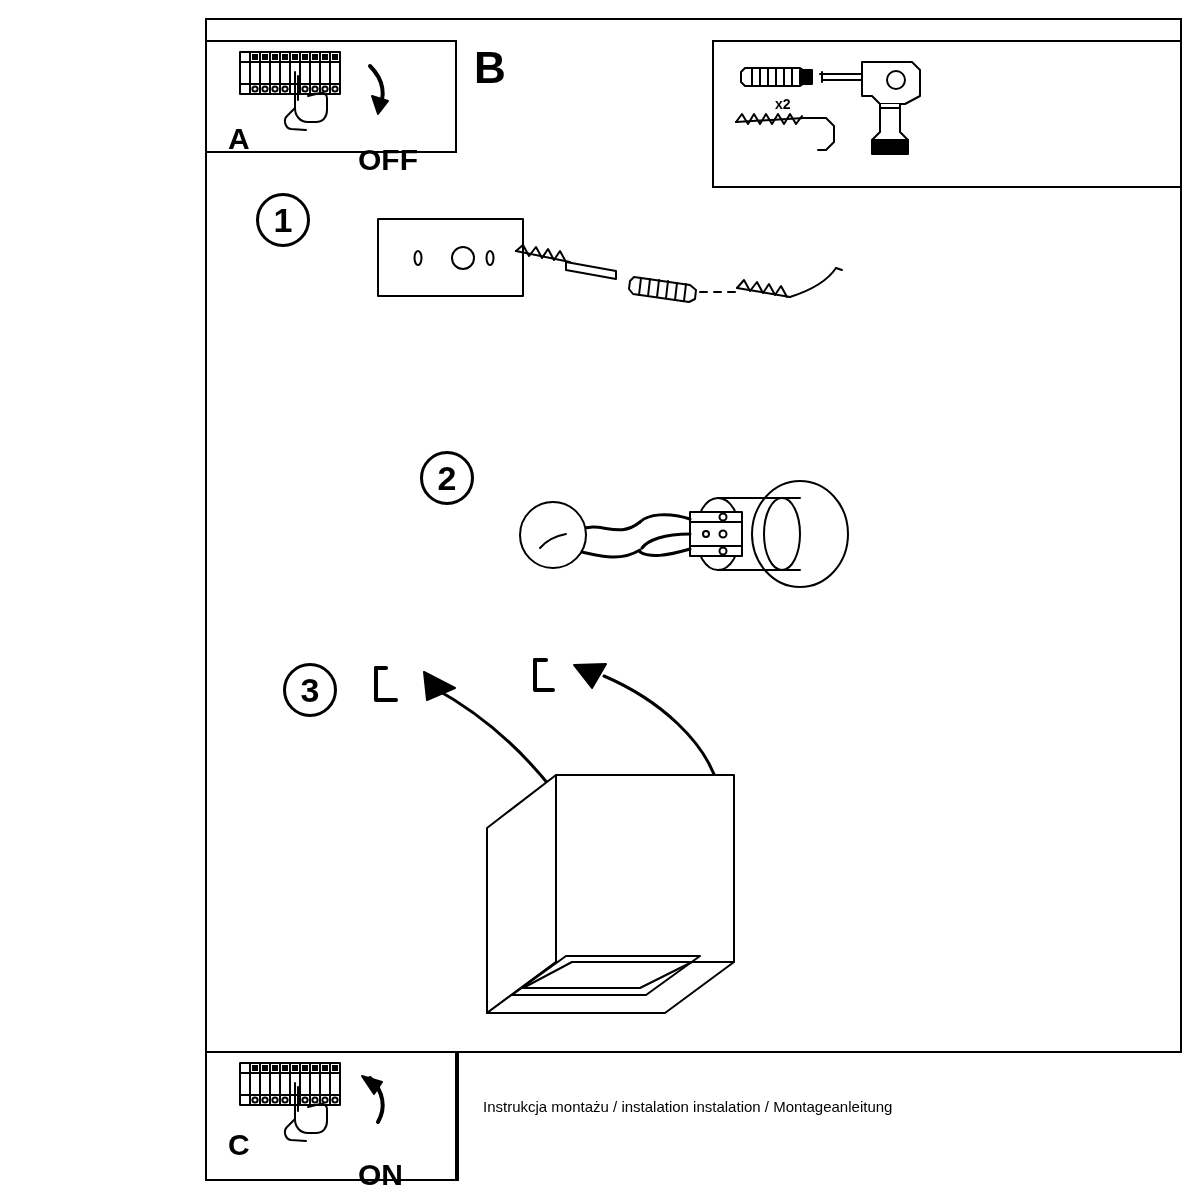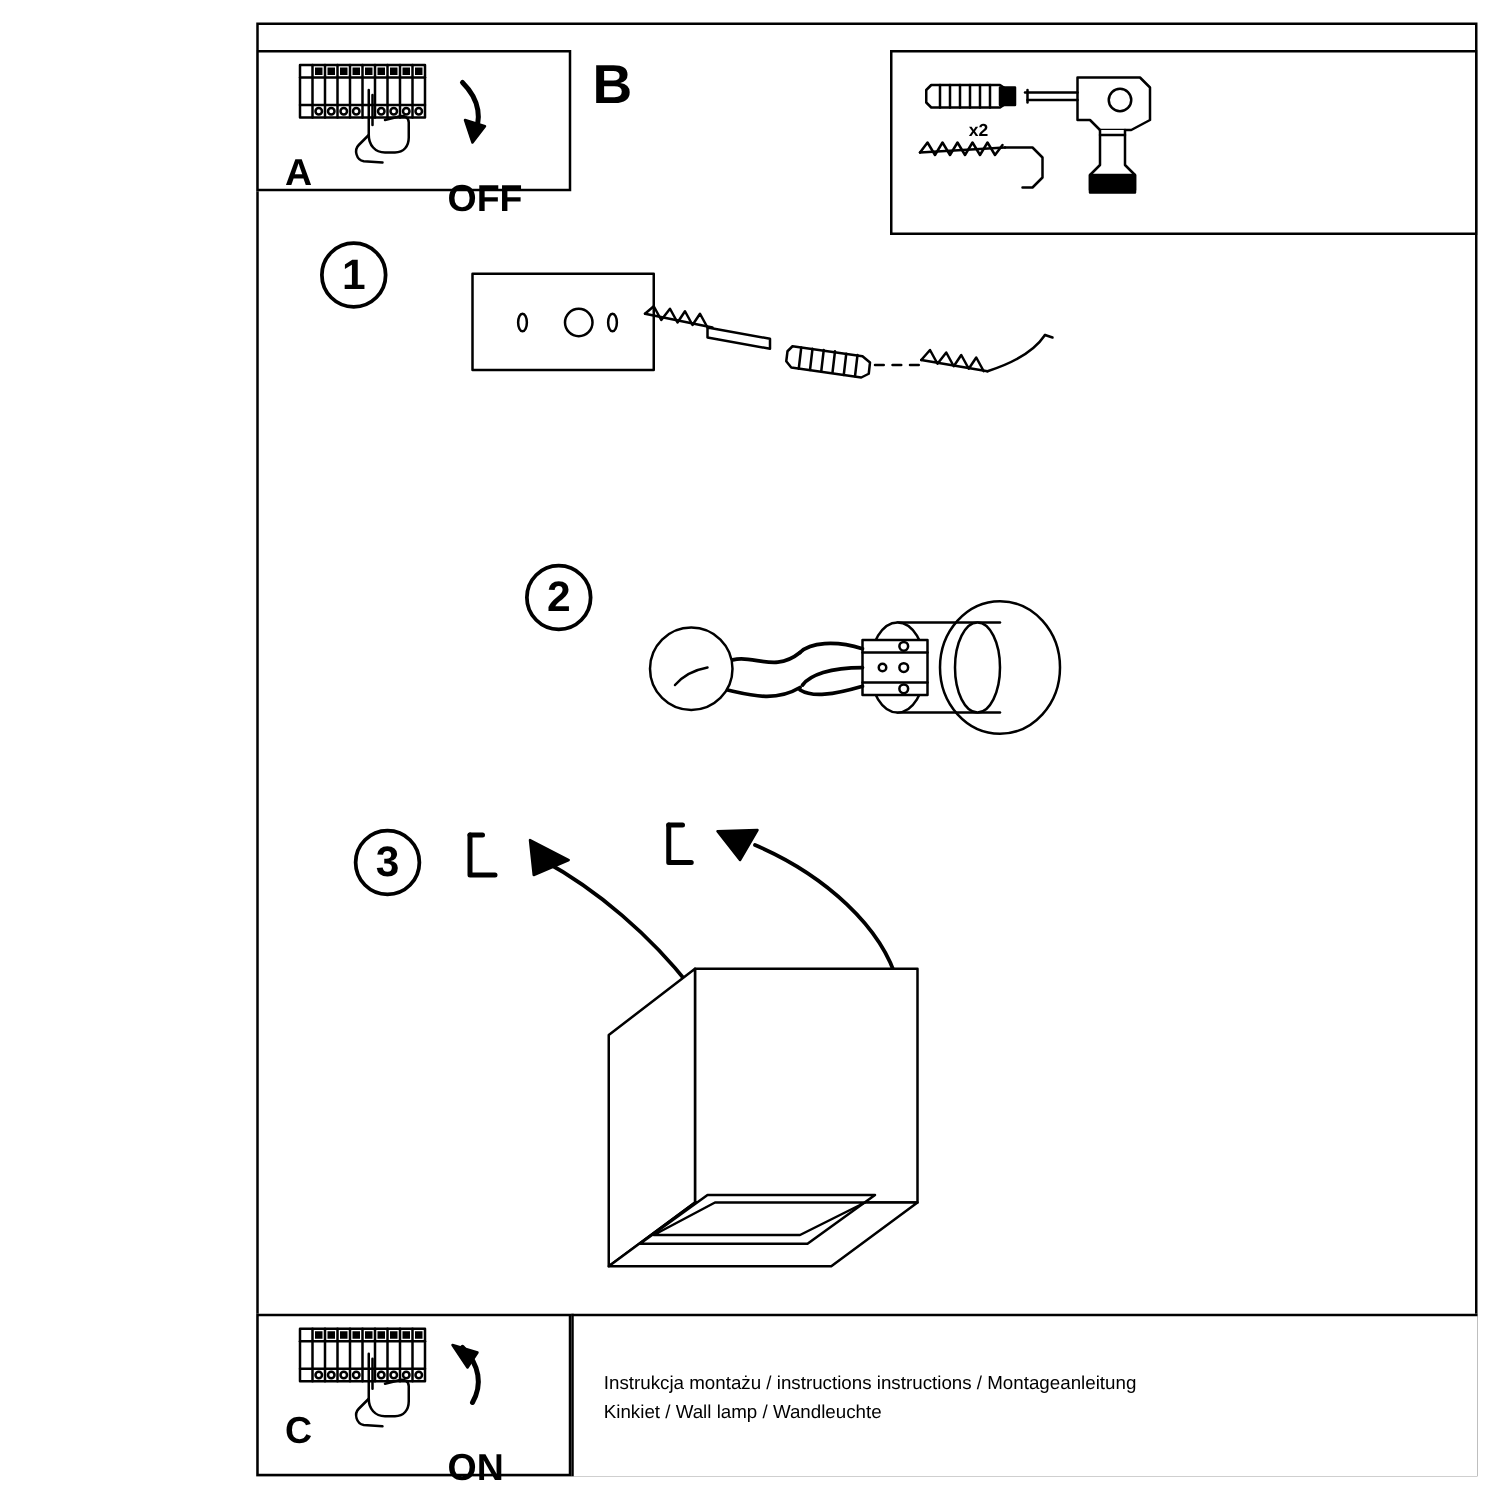--- a/index.html
+++ b/index.html
@@ -124,22 +124,21 @@
   <div class="step-circle" id="step-1">1</div>
   <div class="step-circle" id="step-2">2</div>
   <div class="step-circle" id="step-3">3</div>
 
   <div class="panel" id="panel-c"></div>
   <div class="label-letter" style="left:228px; top:1130px;">C</div>
   <div class="label-word" style="left:358px; top:1160px;">ON</div>
 
   <div class="panel" id="panel-text"></div>
   <div class="footer-text">
-    <div>Instrukcja montażu / instructions instructions / Montageanleitung</div>
-    <div>Kinkiet / Wall lamp / Wandleuchte</div>
+    <div>Instrukcja montażu / instalation instalation / Montageanleitung</div>
   </div>
 
   <svg class="art" viewBox="0 0 1200 1200" xmlns="http://www.w3.org/2000/svg">
     <g fill="none" stroke="#000" stroke-width="2" stroke-linecap="round" stroke-linejoin="round">
 
       <g>
         <rect x="240" y="52" width="100" height="42" fill="#fff"></rect>
         <line x1="240" y1="62" x2="340" y2="62"></line>
         <line x1="240" y1="84" x2="340" y2="84"></line>
 

